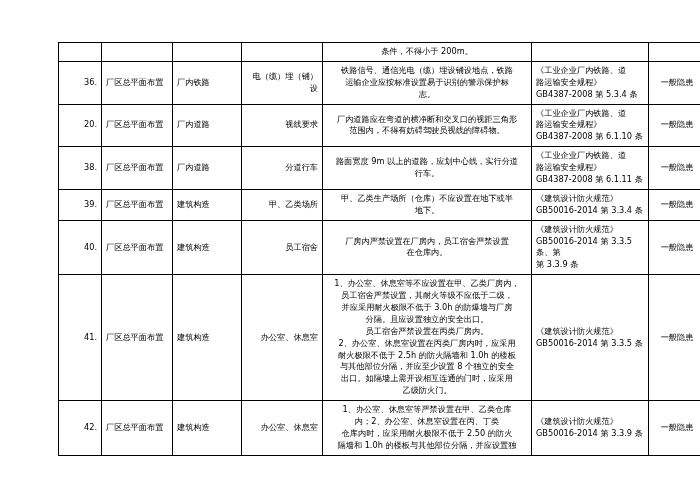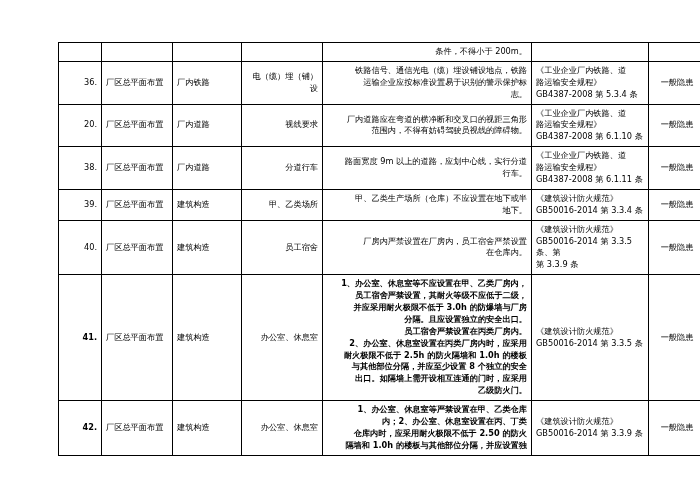--- a/index.html
+++ b/index.html
@@ -46,39 +46,38 @@
     width: 60px;
     text-align: left;
     font-family: Liberation Mono, monospace;
   }
   td.c-item {
     width: 72px;
     text-align: right;
   }
   td.c-desc {
     width: 200px;
-    text-align: right;
+    text-align: center;
   }
   td.c-std {
     width: 108px;
     text-align: left;
   }
   td.c-level {
     width: 48px;
     text-align: center;
   }
   .desc-line {
     display: block;
   }
   .std-line {
     display: block;
   }
   .top-cell {
     vertical-align: top;
-    font-weight: bold;
   }
 </style>
 </head>
 <body>
 
 <div class="page">
   <table class="doc-table">
     <tbody>
 
       <tr>

